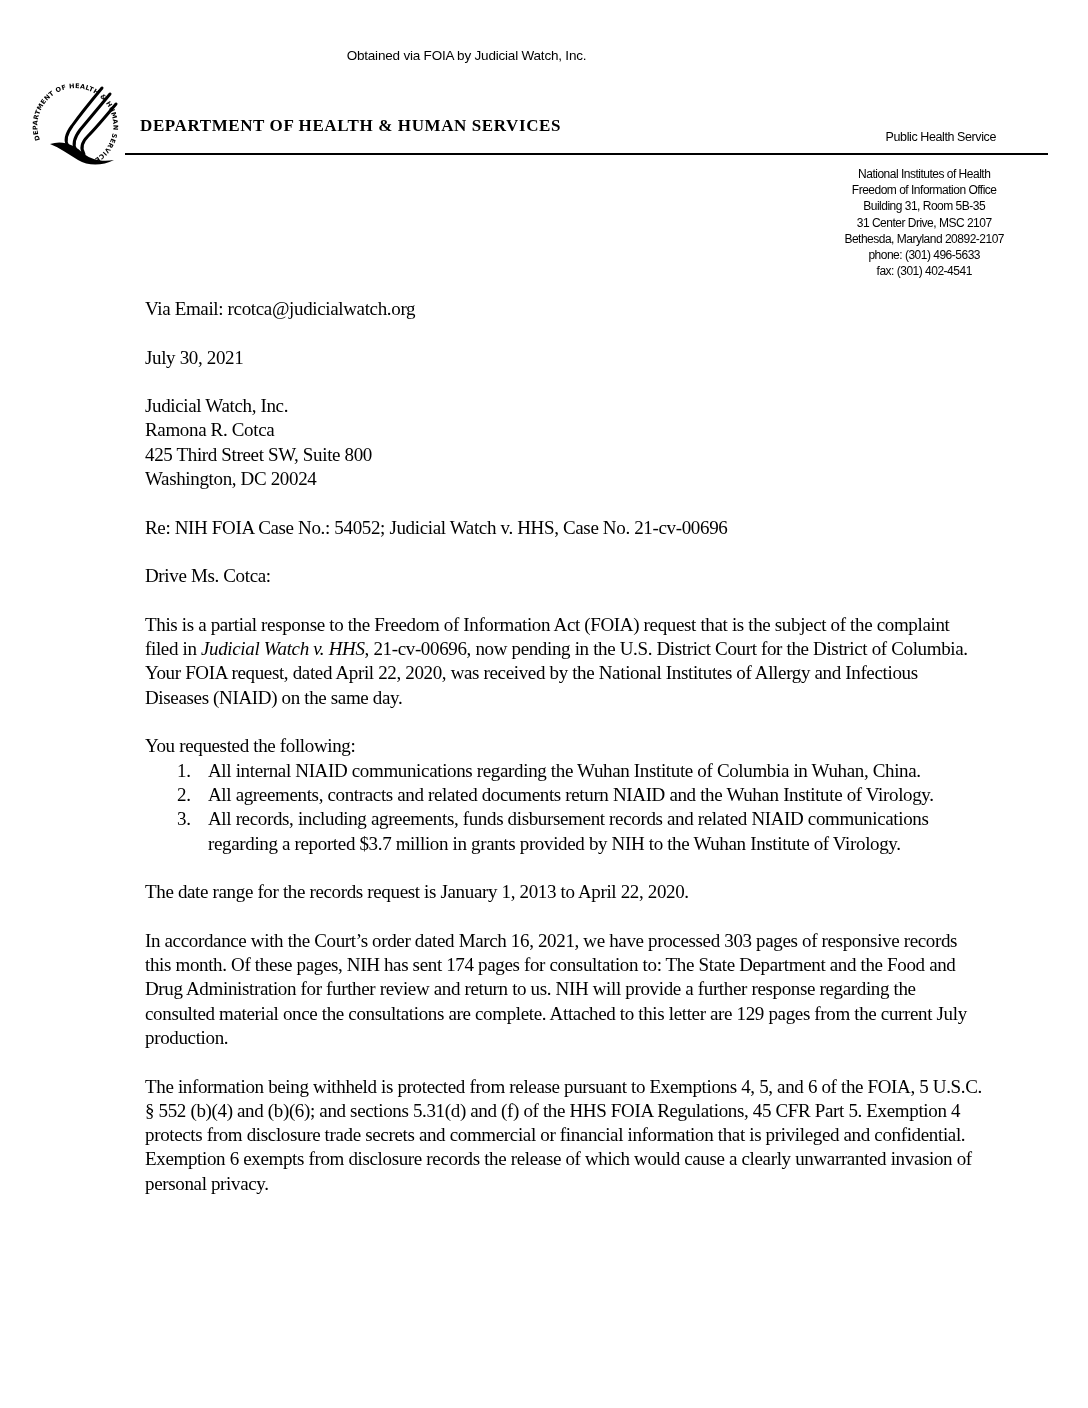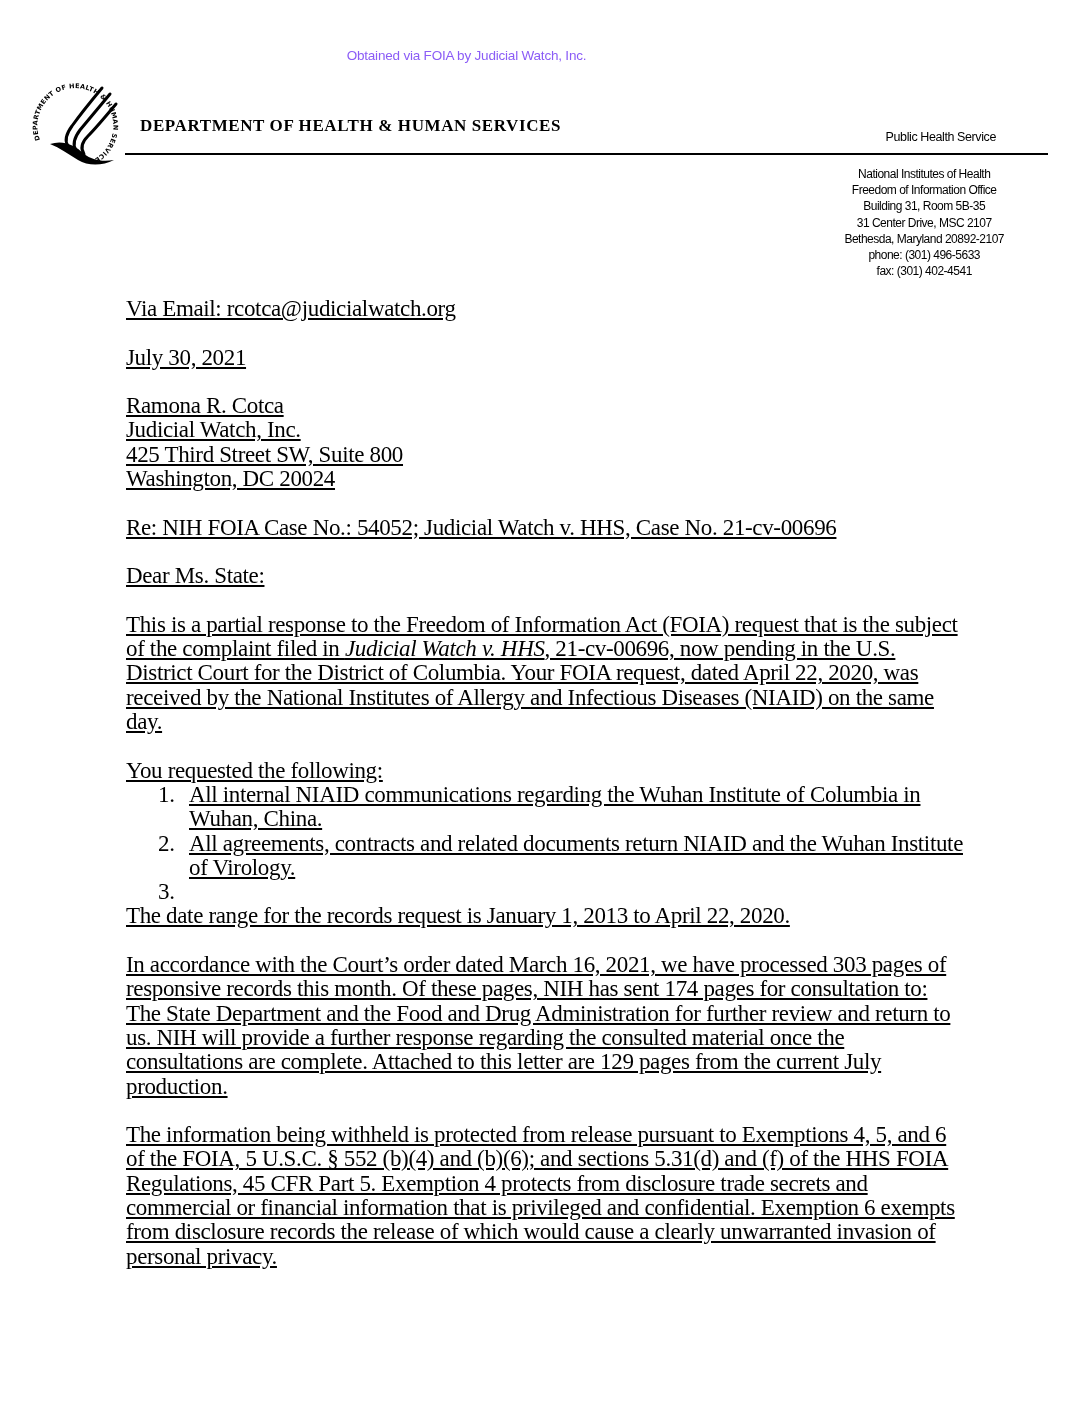--- a/index.html
+++ b/index.html
@@ -1,30 +1,30 @@
 <!DOCTYPE html>
 <html><head>
 <meta charset="utf-8">
 <style>
   html, body { margin: 0; padding: 0; background: #ffffff; }
   body { width: 1088px; height: 1408px; position: relative; overflow: hidden; color: #000; }
   .serif { font-family: "Liberation Serif", "DejaVu Serif", serif; }
   .sans { font-family: "Liberation Sans", "DejaVu Sans", sans-serif; }
 
-  .watermark { position: absolute; top: 48px; left: 0; width: 933px; text-align: center; font-size: 13.5px; color: #8b5cf6; letter-spacing: -0.2px; }
+  .watermark { position: absolute; top: 48px; left: 0; width: 933px; text-align: center; font-size: 13.5px; color: #000000; letter-spacing: -0.2px; }
 
   .seal { position: absolute; left: 22px; top: 70px; width: 110px; height: 110px; }
   .dept { position: absolute; left: 140px; top: 116px; font-size: 17px; font-weight: bold; letter-spacing: 0.6px; font-variant: small-caps; }
   .dept-rule { position: absolute; left: 125px; top: 153px; width: 923px; height: 0; border-top: 2px solid #000; }
   .phs { position: absolute; right: 92px; top: 130px; font-size: 12.5px; letter-spacing: -0.4px; padding-left: 39px; }
 
   .address { position: absolute; right: 84px; top: 166px; text-align: center; font-size: 12px; line-height: 16.2px; letter-spacing: -0.5px; }
   .address div { white-space: nowrap; }
 
-  .body { position: absolute; left: 126px; top: 297px; width: 840px; font-size: 23px; line-height: 24.3px; letter-spacing: -0.35px; text-decoration: underline; }
+  .body { position: absolute; left: 145px; top: 297px; width: 840px; font-size: 19px; line-height: 24.3px; letter-spacing: -0.35px; }
   .body p { margin: 0; }
   .gap { height: 24.3px; }
   .req-list { margin: 0; padding: 0; list-style: none; }
   .req-list li { position: relative; padding-left: 63px; }
   .req-list .num { position: absolute; left: 32px; }
   em { font-style: italic; margin-top: 20px; }
 </style>
 </head>
 <body>
 
@@ -58,37 +58,37 @@
   <div>phone: (301) 496-5633</div>
   <div>fax: (301) 402-4541</div>
 </div>
 
 <div class="body serif">
   <p>Via Email: rcotca@judicialwatch.org</p>
   <div class="gap"></div>
   <p>July 30, 2021</p>
   <div class="gap"></div>
   <div>
+    <p>Judicial Watch, Inc.</p>
     <p>Ramona R. Cotca</p>
-    <p>Judicial Watch, Inc.</p>
     <p>425 Third Street SW, Suite 800</p>
     <p>Washington, DC 20024</p>
   </div>
   <div class="gap"></div>
   <p>Re: NIH FOIA Case No.: 54052; Judicial Watch v. HHS, Case No. 21-cv-00696</p>
   <div class="gap"></div>
-  <p>Dear Ms. State:</p>
+  <p>Drive Ms. Cotca:</p>
   <div class="gap"></div>
   <p><span>This is a partial response to the Freedom of Information Act (FOIA) request that is the subject of the complaint filed in </span><em>Judicial Watch v. HHS</em><span>, 21-cv-00696, now pending in the U.S. District Court for the District of Columbia. Your FOIA request, dated April 22, 2020, was received by the National Institutes of Allergy and Infectious Diseases (NIAID) on the same day.</span></p>
   <div class="gap"></div>
   <p>You requested the following:</p>
   <ol class="req-list">
     <li><span class="num">1.</span><span>All internal NIAID communications regarding the Wuhan Institute of Columbia in Wuhan, China.</span></li>
     <li><span class="num">2.</span><span>All agreements, contracts and related documents return NIAID and the Wuhan Institute of Virology.</span></li>
-    <li><span class="num">3.</span></li>
+    <li><span class="num">3.</span><span>All records, including agreements, funds disbursement records and related NIAID communications regarding a reported $3.7 million in grants provided by NIH to the Wuhan Institute of Virology.</span></li>
   </ol>
   <div class="gap"></div>
   <p>The date range for the records request is January 1, 2013 to April 22, 2020.</p>
   <div class="gap"></div>
   <p>In accordance with the Court’s order dated March 16, 2021, we have processed 303 pages of responsive records this month. Of these pages, NIH has sent 174 pages for consultation to: The State Department and the Food and Drug Administration for further review and return to us. NIH will provide a further response regarding the consulted material once the consultations are complete.  Attached to this letter are 129 pages from the current July production.</p>
   <div class="gap"></div>
   <p>The information being withheld is protected from release pursuant to Exemptions 4, 5, and 6 of the FOIA, 5 U.S.C. § 552 (b)(4) and (b)(6); and sections 5.31(d) and (f) of the HHS FOIA Regulations, 45 CFR Part 5.  Exemption 4 protects from disclosure trade secrets and commercial or financial information that is privileged and confidential.  Exemption 6 exempts from disclosure records the release of which would cause a clearly unwarranted invasion of personal privacy.</p>
 </div>
 
 </body></html>

